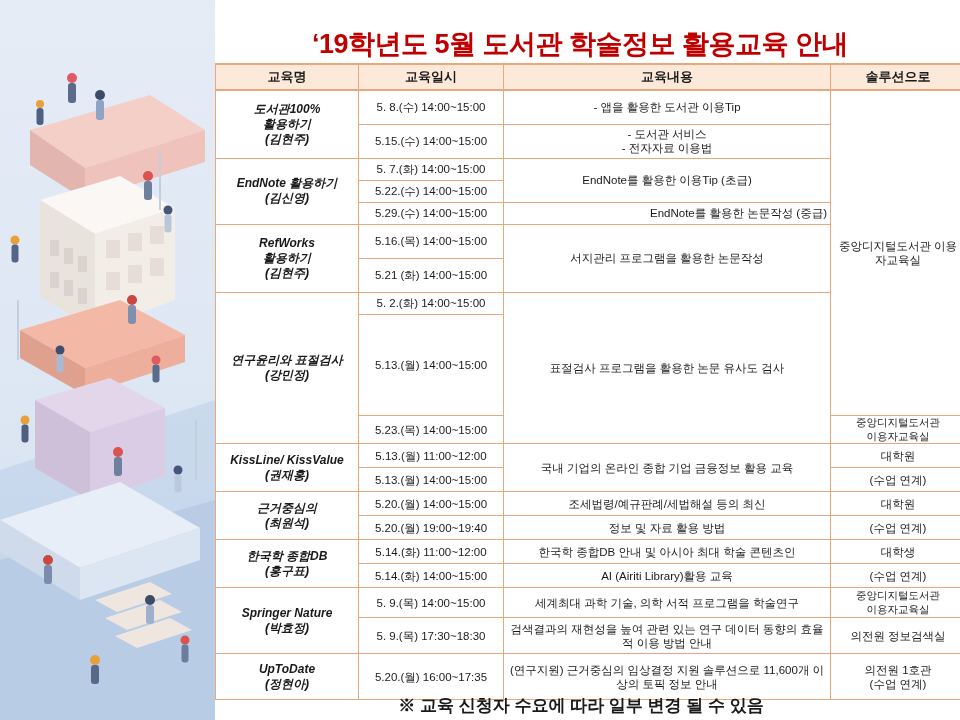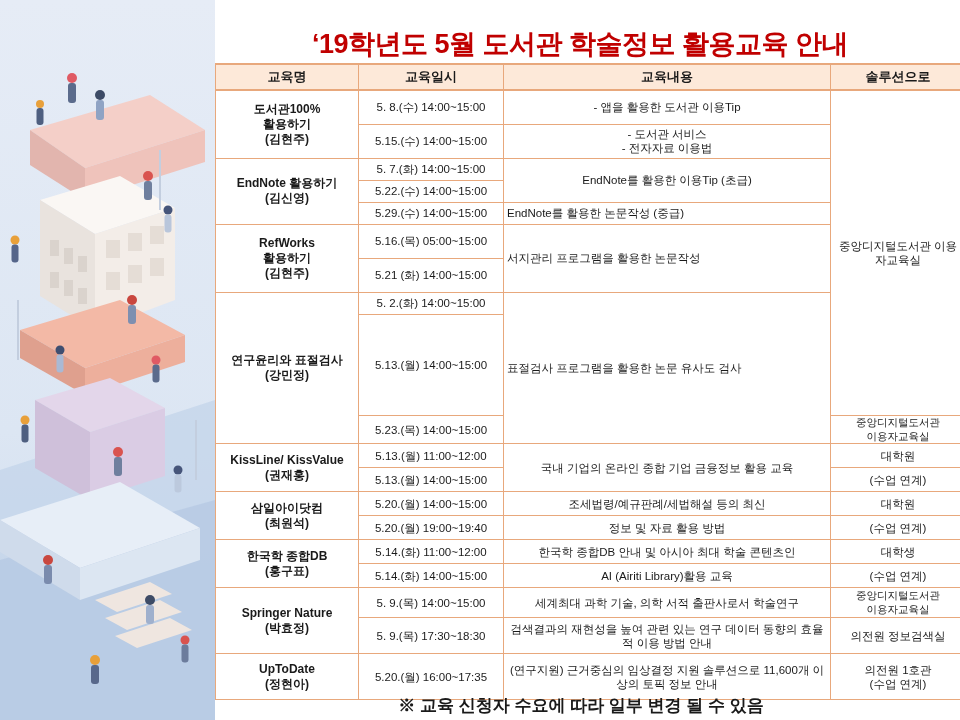--- a/index.html
+++ b/index.html
@@ -67,21 +67,21 @@
   .col-name  { width: 143px; }
   .col-date  { width: 145px; }
   .col-cont  { width: 327px; }
   .col-place { width: 135px; }
 
   td.name {
     font-weight: bold;
     font-size: 12.5px;
     line-height: 1.9;
   }
-  td.name .sub { font-weight: bold; font-size: 12px; display:block; }
+  td.name .sub { font-weight: bold; font-size: 12px; display:block;font-style:italic; }
   td.datecell { font-size: 11.5px; white-space: nowrap; }
   td.content {
     text-align: left;
     padding-left: 6px;
     font-size: 11.5px;
     line-height: 1.45;
   }
   td.place { font-size: 11.5px; line-height: 1.5; }
   td.place .l2 { display:block; }
 
@@ -287,43 +287,43 @@
           <span class="sub">(김신영)</span>
         </td>
         <td class="datecell" style="height:22px">5. 7.(화) 14:00~15:00</td>
         <td class="content" rowspan="2" style="text-align:center">EndNote를 활용한 이용Tip (초급)</td>
       </tr>
       <tr>
         <td class="datecell" style="height:22px">5.22.(수) 14:00~15:00</td>
       </tr>
       <tr>
         <td class="datecell" style="height:22px">5.29.(수) 14:00~15:00</td>
-        <td class="content" style="text-align:left">EndNote를 활용한 논문작성 (중급)</td>
+        <td class="content" style="text-align:right">EndNote를 활용한 논문작성 (중급)</td>
       </tr>
 
       <tr>
         <td class="name" rowspan="2">
           <span class="sub">RefWorks</span>
           <span class="sub">활용하기</span>
           <span class="sub">(김현주)</span>
         </td>
-        <td class="datecell" style="height:34px">5.16.(목) 05:00~15:00</td>
-        <td class="content" rowspan="2" style="text-align:left">서지관리 프로그램을 활용한 논문작성</td>
+        <td class="datecell" style="height:34px">5.16.(목) 14:00~15:00</td>
+        <td class="content" rowspan="2" style="text-align:center">서지관리 프로그램을 활용한 논문작성</td>
       </tr>
       <tr>
         <td class="datecell" style="height:34px">5.21 (화) 14:00~15:00</td>
       </tr>
 
       <tr>
         <td class="name" rowspan="3">
           <span class="sub">연구윤리와 표절검사</span>
           <span class="sub">(강민정)</span>
         </td>
         <td class="datecell" style="height:22px">5. 2.(화) 14:00~15:00</td>
-        <td class="content" rowspan="3" style="text-align:left">표절검사 프로그램을 활용한 논문 유사도 검사</td>
+        <td class="content" rowspan="3" style="text-align:center">표절검사 프로그램을 활용한 논문 유사도 검사</td>
       </tr>
       <tr>
         <td class="datecell" style="height:22px">5.13.(월) 14:00~15:00</td>
         <td class="place">대학원(수업연계)</td>
       </tr>
       <tr>
         <td class="datecell" style="height:22px">5.23.(목) 14:00~15:00</td>
         <td class="place" style="font-size:10.5px;line-height:1.3">중앙디지털도서관<br>이용자교육실</td>
       </tr>
 
@@ -336,21 +336,21 @@
         <td class="content" rowspan="2" style="text-align:center">국내 기업의 온라인 종합 기업 금융정보 활용 교육</td>
         <td class="place">대학원</td>
       </tr>
       <tr>
         <td class="datecell" style="height:24px">5.13.(월) 14:00~15:00</td>
         <td class="place">(수업 연계)</td>
       </tr>
 
       <tr>
         <td class="name" rowspan="2">
-          <span class="sub">삼일아이닷컴</span>
+          <span class="sub">근거중심의</span>
           <span class="sub">(최원석)</span>
         </td>
         <td class="datecell" style="height:24px">5.20.(월) 14:00~15:00</td>
         <td class="content">조세법령/예규판례/세법해설 등의 최신</td>
         <td class="place">대학원</td>
       </tr>
       <tr>
         <td class="datecell" style="height:24px">5.20.(월) 19:00~19:40</td>
         <td class="content">정보 및 자료 활용 방법</td>
         <td class="place">(수업 연계)</td>
@@ -370,21 +370,21 @@
         <td class="content">AI (Airiti Library)활용 교육</td>
         <td class="place">(수업 연계)</td>
       </tr>
 
       <tr>
         <td class="name" rowspan="2">
           <span class="sub">Springer Nature</span>
           <span class="sub">(박효정)</span>
         </td>
         <td class="datecell" style="height:30px">5. 9.(목) 14:00~15:00</td>
-        <td class="content">세계최대 과학 기술, 의학 서적 출판사로서 학술연구</td>
+        <td class="content">세계최대 과학 기술, 의학 서적 프로그램을 학술연구</td>
         <td class="place" style="font-size:10.5px;line-height:1.3">중앙디지털도서관<br>이용자교육실</td>
       </tr>
       <tr>
         <td class="datecell" style="height:36px">5. 9.(목) 17:30~18:30</td>
         <td class="content">검색결과의 재현성을 높여 관련 있는 연구 데이터 동향의 효율적 이용 방법 안내</td>
         <td class="place">의전원 정보검색실</td>
       </tr>
 
       <tr class="lastrow">
         <td class="name" style="height:46px">

